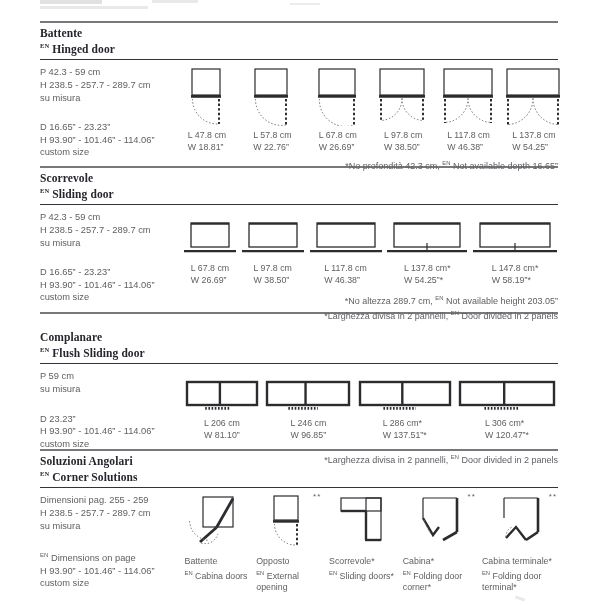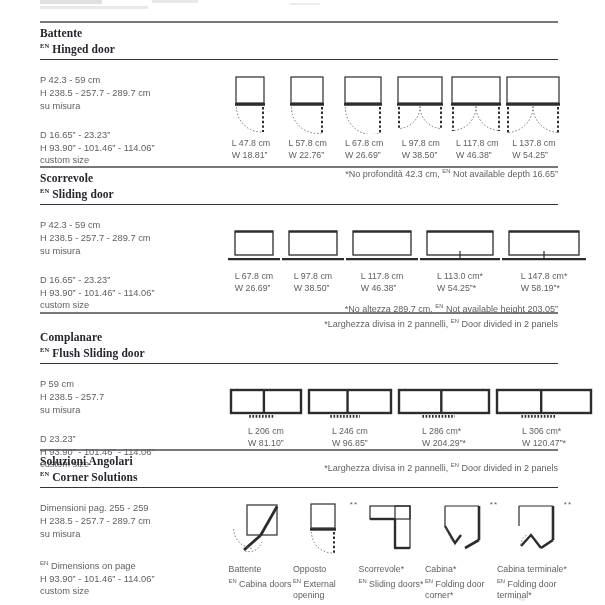--- a/index.html
+++ b/index.html
@@ -5,21 +5,21 @@
   html,body{margin:0;padding:0;background:#ffffff;}
   .page{position:relative;width:605px;height:605px;background:#ffffff;overflow:hidden;
         font-family:"Liberation Sans",sans-serif;color:#5f6064;padding-left:40px;}
   .hr{position:absolute;left:40px;width:518px;height:2px;background:#77787c;}
   .remnant{position:absolute;background:#c7c8ca;opacity:.55;}
   .sec{position:absolute;left:40px;width:518px;}
   .sec h2{margin:0;font-family:"Liberation Serif","DejaVu Serif",serif;font-weight:700;
           font-size:11.5px;line-height:12.5px;color:#26262e;letter-spacing:.1px;}
   .sec h2 sup{font-size:6.5px;}
   .trule{margin-top:4px;height:1.5px;background:#33333a;}
-  .content{display:flex;margin-top:14px;gap:44px;}
+  .content{display:flex;margin-top:6px;}
   .specs{width:143px;flex:none;font-size:9.3px;line-height:12.6px;color:#5f6064;}
   .specs .block + .block{margin-top:17px;}
   .specs sup{font-size:6px;}
   .dia-wrap{flex:1;min-width:0;}
   .dia-row{display:flex;justify-content:space-between;align-items:flex-start;}
   .col{flex:none;display:flex;flex-direction:column;align-items:center;}
   .fig{position:relative;align-self:center;display:flex;align-items:flex-start;justify-content:center;}
   .mk{position:absolute;top:-2px;right:-11px;font-size:8px;letter-spacing:1px;color:#5f6064;}
   .dlabel{font-size:8.8px;line-height:11.5px;margin-top:4px;color:#5f6064;}
   .dlabel span{display:block;}
@@ -230,21 +230,21 @@
               <div class="col" style="width:82px">
       <div class="fig" style="height:38px">
                   <svg width="82" height="36" viewBox="0 0 82 36">
   <rect x="8" y="2" width="66" height="24" fill="none" stroke="#2c2c30" stroke-width="1.3"></rect>
   <line x1="8" y1="2.7" x2="74" y2="2.7" stroke="#2c2c30" stroke-width="1.9"></line>
   <line x1="41" y1="22" x2="41" y2="30" stroke="#2c2c30" stroke-width="1.2"></line>
   <line x1="1" y1="30.2" x2="81" y2="30.2" stroke="#2c2c30" stroke-width="2.2"></line>
                   </svg>
                 </div>
       <div class="dlabel">
-           <span>L 113.0 cm*</span>
+           <span>L 137.8 cm*</span>
                   <span>W 54.25”*</span>
                 </div>
               </div>
               <div class="col" style="width:86px">
       <div class="fig" style="height:38px">
                   <svg width="86" height="36" viewBox="0 0 86 36">
   <rect x="8" y="2" width="70" height="24" fill="none" stroke="#2c2c30" stroke-width="1.3"></rect>
   <line x1="8" y1="2.7" x2="78" y2="2.7" stroke="#2c2c30" stroke-width="1.9"></line>
   <line x1="43" y1="22" x2="43" y2="30" stroke="#2c2c30" stroke-width="1.2"></line>
   <line x1="1" y1="30.2" x2="85" y2="30.2" stroke="#2c2c30" stroke-width="2.2"></line>
@@ -268,21 +268,20 @@
       <section class="sec" style="top: 331px;">
     <h2>
       <span>Complanare</span><br>
       <sup>EN</sup> <span>Flush Sliding door</span>
     </h2>
     <div class="trule"></div>
     <div class="content">
       <div class="specs">
         <div class="block">
               <div>P 59 cm</div>
-              <div>H 238.5 - 257.7</div>
               <div>su misura</div>
             </div>
         <div class="block">
               <div>D 23.23”</div>
               <div>H 93.90” - 101.46” - 114.06”</div>
               <div>custom size</div>
             </div>
       </div>
       <div class="dia-wrap">
         <div class="dia-row" style="padding-top:10px">
@@ -315,21 +314,21 @@
               <div class="col" style="width:98px">
       <div class="fig" style="height:34px">
                   <svg width="98" height="33" viewBox="0 0 98 33">
   <rect x="4" y="2" width="90" height="23" fill="none" stroke="#2c2c30" stroke-width="2.4"></rect>
   <line x1="46.3" y1="2" x2="46.3" y2="25" stroke="#2c2c30" stroke-width="2.4"></line>
   <line x1="27.400000000000002" y1="28.4" x2="59.8" y2="28.4" stroke="#2c2c30" stroke-width="2.6" stroke-dasharray="1.6 1.6"></line>
                   </svg>
                 </div>
       <div class="dlabel">
            <span>L 286 cm*</span>
-                  <span>W 204.29”*</span>
+                  <span>W 137.51”*</span>
                 </div>
               </div>
               <div class="col" style="width:102px">
       <div class="fig" style="height:34px">
                   <svg width="102" height="33" viewBox="0 0 102 33">
   <rect x="4" y="2" width="94" height="23" fill="none" stroke="#2c2c30" stroke-width="2.4"></rect>
   <line x1="48.18" y1="2" x2="48.18" y2="25" stroke="#2c2c30" stroke-width="2.4"></line>
   <line x1="28.44" y1="28.4" x2="62.28" y2="28.4" stroke="#2c2c30" stroke-width="2.6" stroke-dasharray="1.6 1.6"></line>
                   </svg>
                 </div>

